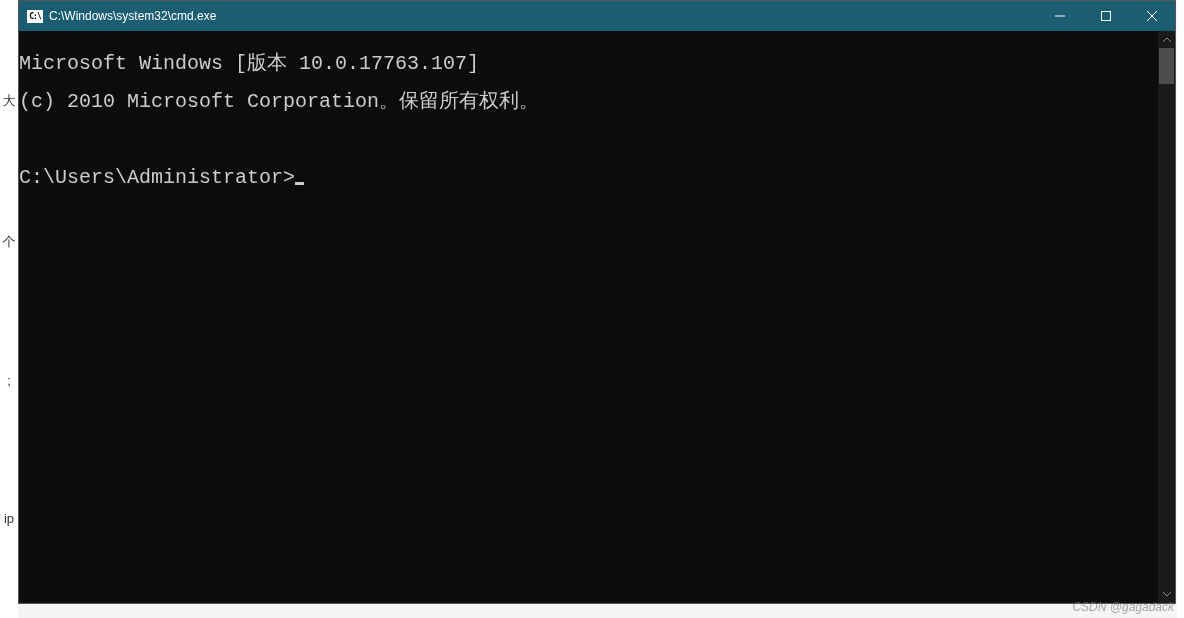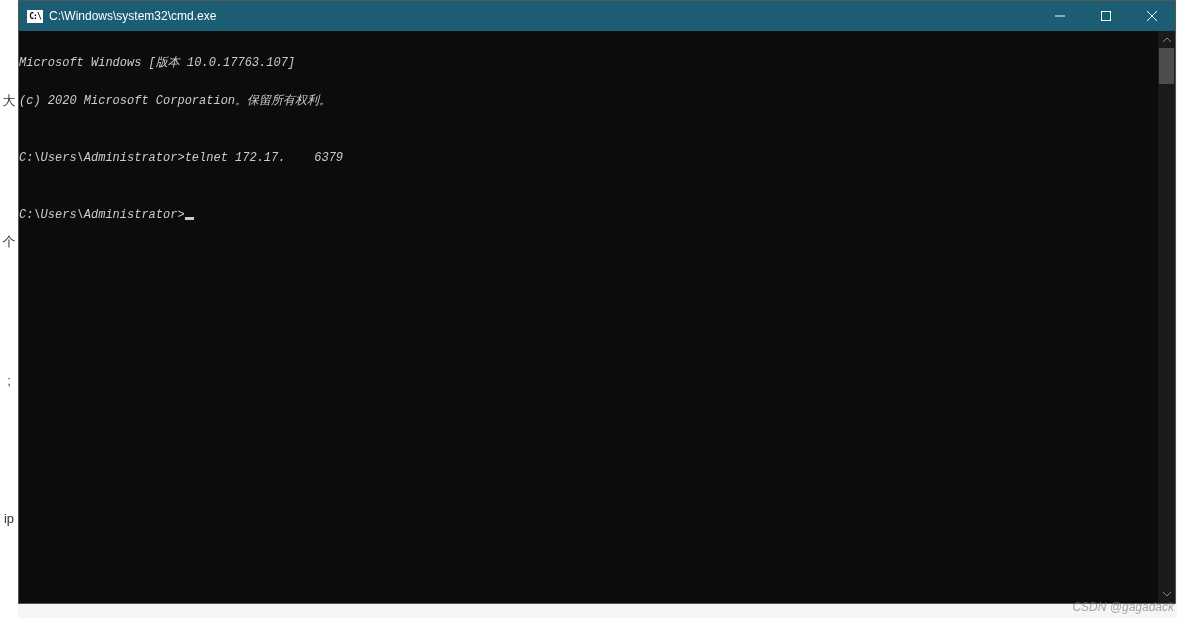--- a/index.html
+++ b/index.html
@@ -63,26 +63,25 @@
     .titlebar .win-btn svg { display: block; }
     .console-body {
       flex: 1;
       display: flex;
       background: #0c0c0c;
     }
     .console-text {
       flex: 1;
       padding: 4px 0 0 0;
       font-family: "NSimSun", "SimSun", Consolas, "Courier New", monospace;
-      font-size: 12px;
+      font-size: 20px;
       line-height: 19px;
       color: #cccccc;
       white-space: pre;
       overflow: hidden;
-      font-style: italic;
     }
     .console-text .line { display: block; }
     .cursor {
       display: inline-block;
       width: 9px; height: 3px;
       background: #cccccc;
       vertical-align: -2px;
     }
     .scrollbar {
       width: 17px;
@@ -148,23 +147,22 @@
     <div class="win-btn">
       <svg width="10" height="10">
           <line x1="0" y1="0" x2="10" y2="10" stroke="#fff" stroke-width="1"></line>
           <line x1="10" y1="0" x2="0" y2="10" stroke="#fff" stroke-width="1"></line>
         </svg>
     </div>
   </div>
   <div class="console-body">
     <div class="console-text">
 <span class="line">Microsoft Windows [版本 10.0.17763.107]</span>
-<span class="line">(c) 2020 Microsoft Corporation。保留所有权利。</span>
+<span class="line">(c) 2010 Microsoft Corporation。保留所有权利。</span>
 <span class="line"></span>
-<span class="line"><span>C:\Users\Administrator&gt;</span><span>telnet 172.17.    6379</span></span>
 <span class="line"></span>
 <span class="line"><span>C:\Users\Administrator&gt;</span><span class="cursor"></span></span>
     </div>
     <div class="scrollbar">
       <div class="arrow up">
         <svg width="8" height="5">
             <polyline points="0,5 4,1 8,5" fill="none" stroke="#888" stroke-width="1"></polyline>
           </svg>
       </div>
       <div class="thumb"></div>

